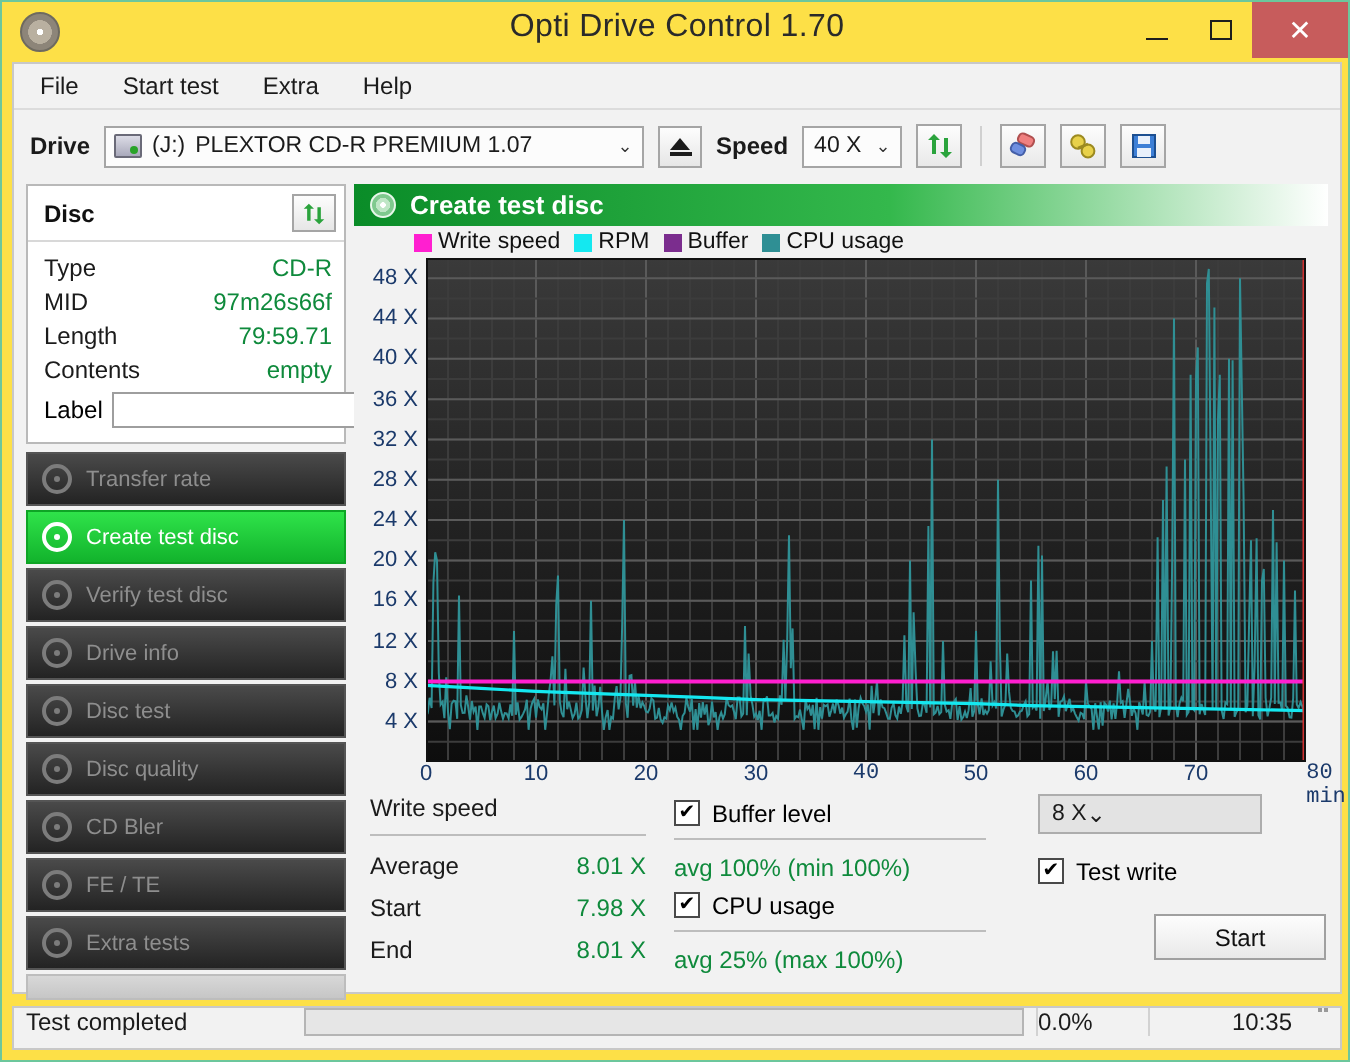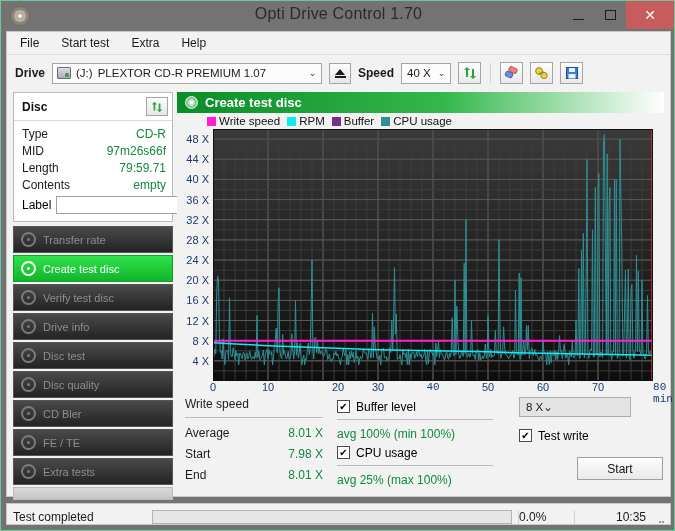--- a/index.html
+++ b/index.html
@@ -6,21 +6,21 @@
   html, body { margin:0; padding:0; }
   body {
     width:675px; height:531px;
     font-family:"Liberation Sans", sans-serif;
     font-size:12px;
     background:#7fd6ad;
     overflow:hidden;
   }
   .window {
     position:absolute; left:0; top:0; width:675px; height:531px;
-    background:#737373;
+    background:#fde047;
     border:1px solid #6cc79c;
   }
   
   .titlebar { position:relative; height:30px; }
   .title-icon {
     position:absolute; left:9px; top:5px; width:20px; height:20px;
     border-radius:50%;
     background:radial-gradient(circle at 50% 50%, #fff 0 12%, #b9b0a0 13% 46%, #8d8579 47% 100%);
     border:1px solid #6e6a60;
   }
@@ -153,21 +153,21 @@
   .start-btn {
     width:86px;height:23px;margin-left:58px;margin-top:12px;
     background:linear-gradient(#fdfdfd,#e9e9e9); border:1px solid #a0a0a0;
     display:flex;align-items:center;justify-content:center;font-size:12px;color:#111;
   }
 
   
   .statusbar {
     position:absolute; left:5px; bottom:5px; width:665px; height:22px;
     background:#f2f2f2; border:1px solid #c8c8c8;
-    display:flex; align-items:flex-end; font-size:12px; color:#1b1b1b;
+    display:flex; align-items:flex-start; font-size:12px; color:#1b1b1b;
   }
   .sb-text { width:145px; padding-left:6px; }
   .sb-prog { flex:1; height:14px; background:#e6e6e6; border:1px solid #b5b5b5; margin-right:6px; }
   .sb-pct { width:56px; border-left:1px solid #d2d2d2; padding-left:0; }
   .sb-time { width:80px; border-left:1px solid #d2d2d2; text-align:right; padding-right:8px; }
   .grip { width:16px; display:flex; align-items:flex-end; justify-content:center; }
   .grip i { width:2px;height:2px;background:#9a9a9a;display:block;margin:0 1px 1px 0; }
 </style>
 </head>
 <body>
@@ -468,21 +468,21 @@
               <line x1="0" y1="10.1" x2="440" y2="10.1" stroke="#5a5a5a" stroke-width="1"></line>
               <polyline fill="none" stroke="#2f8f94" stroke-width="1" points="0.0,229.3 0.9,227.5 1.8,219.9 2.8,225.0 3.7,162.4 4.6,147.1 5.5,151.2 6.4,207.5 7.3,223.4 8.3,221.9 9.2,230.1 10.1,209.7 11.0,226.8 11.9,235.6 12.8,222.9 13.8,221.3 14.7,221.6 15.6,230.4 16.5,168.8 17.4,223.5 18.3,227.5 19.3,227.4 20.2,218.7 21.1,224.5 22.0,230.8 22.9,221.5 23.8,226.9 24.8,224.3 25.7,235.9 26.6,224.3 27.5,224.3 28.4,227.6 29.3,229.9 30.3,223.2 31.2,224.1 32.1,231.2 33.0,226.8 33.9,223.8 34.8,230.1 35.8,227.8 36.7,222.3 37.6,226.8 38.5,230.3 39.4,227.6 40.3,227.7 41.3,230.2 42.2,223.2 43.1,228.9 44.0,186.5 44.9,228.4 45.8,222.2 46.8,230.8 47.7,229.6 48.6,227.8 49.5,225.8 50.4,220.9 51.3,235.9 52.3,225.3 53.2,222.1 54.1,220.4 55.0,229.8 55.9,220.7 56.8,224.4 57.8,225.7 58.7,222.6 59.6,235.9 60.5,227.8 61.4,218.2 62.3,211.2 63.2,199.1 64.2,223.7 65.1,173.5 66.0,158.8 66.9,221.7 67.8,227.4 68.8,229.6 69.7,205.4 70.6,225.6 71.5,221.8 72.4,225.8 73.3,230.0 74.3,228.0 75.2,222.3 76.1,230.3 77.0,229.3 77.9,226.0 78.8,204.8 79.8,220.3 80.7,230.1 81.6,222.3 82.5,171.4 83.4,226.3 84.3,213.8 85.3,229.1 86.2,224.4 87.1,214.4 88.0,226.8 88.9,235.9 89.8,229.8 90.8,226.0 91.7,235.9 92.6,229.5 93.5,230.3 94.4,219.9 95.3,214.1 96.3,225.7 97.2,220.0 98.1,182.9 99.0,131.0 99.9,222.5 100.8,229.9 101.8,208.9 102.7,208.6 103.6,223.8 104.5,211.7 105.4,224.8 106.3,219.1 107.3,225.1 108.2,222.2 109.1,224.0 110.0,226.8 110.9,227.2 111.8,225.3 112.7,220.2 113.7,221.2 114.6,230.4 115.5,229.8 116.4,225.0 117.3,230.7 118.3,232.4 119.2,229.7 120.1,230.3 121.0,223.8 121.9,226.1 122.8,222.2 123.8,226.8 124.7,224.8 125.6,229.4 126.5,230.8 127.4,235.9 128.3,229.0 129.3,227.4 130.2,219.9 131.1,224.4 132.0,226.8 132.9,220.5 133.8,235.9 134.8,225.6 135.7,235.9 136.6,222.5 137.5,229.8 138.4,222.1 139.3,228.3 140.3,223.2 141.2,233.6 142.1,230.7 143.0,221.8 143.9,229.7 144.8,227.1 145.8,235.9 146.7,229.6 147.6,227.3 148.5,230.3 149.4,228.1 150.3,219.9 151.3,223.6 152.2,224.4 153.1,223.7 154.0,226.8 154.9,230.6 155.8,219.8 156.8,219.8 157.7,229.2 158.6,227.8 159.5,184.0 160.4,228.6 161.3,197.8 162.3,218.8 163.2,223.2 164.1,229.4 165.0,227.8 165.9,231.0 166.8,226.4 167.8,235.9 168.7,221.5 169.6,221.4 170.5,219.2 171.4,228.7 172.3,228.7 173.3,227.5 174.2,232.2 175.1,229.0 176.0,230.3 176.9,218.7 177.8,223.4 178.8,190.9 179.7,221.3 180.6,191.2 181.5,138.6 182.4,205.1 183.3,185.2 184.3,230.4 185.2,229.1 186.1,229.6 187.0,225.8 187.9,230.7 188.8,235.9 189.8,220.6 190.7,225.5 191.6,224.1 192.5,228.8 193.4,223.4 194.3,235.6 195.3,219.9 196.2,235.9 197.1,224.6 198.0,230.3 198.9,223.4 199.8,224.1 200.8,223.3 201.7,229.3 202.6,226.4 203.5,222.8 204.4,227.7 205.3,220.8 206.3,223.7 207.2,227.9 208.1,224.8 209.0,229.8 209.9,228.1 210.8,226.8 211.8,220.3 212.7,230.6 213.6,235.9 214.5,220.8 215.4,234.8 216.3,225.1 217.3,220.0 218.2,222.7 219.1,224.0 220.0,226.8 220.9,223.2 221.8,235.9 222.8,213.9 223.7,227.6 224.6,220.9 225.5,211.7 226.4,228.7 227.3,220.7 228.3,224.7 229.2,225.1 230.1,227.6 231.0,230.3 231.9,230.4 232.8,224.9 233.8,222.7 234.7,228.6 235.6,230.3 236.5,224.3 237.4,227.9 238.3,222.2 239.2,188.7 240.2,224.3 241.1,227.1 242.0,151.2 242.9,225.5 243.8,177.1 244.8,206.4 245.7,225.3 246.6,229.0 247.5,228.8 248.4,222.7 249.3,223.4 250.3,227.4 251.2,134.0 252.1,224.7 253.0,90.7 253.9,228.2 254.8,227.4 255.8,224.0 256.7,228.1 257.6,227.1 258.5,191.5 259.4,223.3 260.3,226.8 261.3,226.1 262.2,230.4 263.1,222.7 264.0,221.8 264.9,220.5 265.8,231.0 266.8,224.1 267.7,230.8 268.6,229.5 269.5,226.8 270.4,230.0 271.3,226.1 272.3,215.0 273.2,229.4 274.1,226.5 275.0,186.5 275.9,223.2 276.8,228.1 277.8,220.2 278.7,228.5 279.6,226.3 280.5,227.8 281.4,226.1 282.3,201.6 283.3,223.7 284.2,222.1 285.1,225.3 286.0,110.9 286.9,191.4 287.8,229.2 288.8,225.5 289.7,223.3 290.6,197.8 291.5,216.7 292.4,224.9 293.3,226.5 294.3,226.8 295.2,229.4 296.1,228.7 297.0,226.8 297.9,226.4 298.8,223.7 299.8,221.7 300.7,229.2 301.6,228.1 302.5,161.3 303.4,224.9 304.3,223.8 305.3,226.3 306.2,143.9 307.1,230.4 308.0,148.7 308.9,226.5 309.8,220.7 310.8,211.6 311.7,226.0 312.6,223.7 313.5,196.6 314.4,220.6 315.3,196.4 316.3,229.4 317.2,221.8 318.1,221.4 319.0,219.2 319.9,226.6 320.8,223.6 321.8,220.4 322.7,226.4 323.6,225.2 324.5,227.8 325.4,229.6 326.3,231.3 327.3,227.4 328.2,228.0 329.1,230.6 330.0,211.7 330.9,222.8 331.8,224.0 332.8,225.4 333.7,235.9 334.6,222.6 335.5,229.3 336.4,235.7 337.3,222.1 338.3,233.8 339.2,222.4 340.1,223.4 341.0,226.8 341.9,221.3 342.8,230.7 343.8,222.7 344.7,230.5 345.6,222.1 346.5,206.6 347.4,222.4 348.3,221.6 349.3,229.9 350.2,222.9 351.1,215.4 352.0,221.8 352.9,228.9 353.8,225.2 354.8,227.6 355.7,235.9 356.6,222.2 357.5,224.8 358.4,228.2 359.3,212.1 360.3,228.4 361.2,228.9 362.1,226.8 363.0,191.5 363.9,224.4 364.8,226.8 365.8,139.6 366.7,229.6 367.6,224.3 368.5,121.0 369.4,225.8 370.3,104.2 371.3,228.8 372.2,224.3 373.1,150.5 374.0,30.2 374.9,223.3 375.8,229.5 376.8,222.6 377.7,219.8 378.6,221.6 379.5,100.8 380.4,228.4 381.3,227.0 382.3,58.4 383.2,225.0 384.1,226.1 385.0,60.5 385.9,44.7 386.8,228.1 387.8,223.0 388.7,225.9 389.6,228.5 390.5,12.6 391.4,5.5 392.3,106.3 393.3,225.9 394.2,24.7 395.1,225.8 396.0,80.6 396.9,58.4 397.8,226.1 398.8,230.5 399.7,222.2 400.6,223.1 401.5,50.4 402.4,225.8 403.3,51.1 404.3,229.4 405.2,227.1 406.1,225.8 407.0,10.1 407.9,65.1 408.8,120.6 409.8,227.1 410.7,223.8 411.6,179.7 412.5,141.1 413.4,229.1 414.3,204.2 415.3,140.1 416.2,228.7 417.1,230.7 418.0,161.3 418.9,155.5 419.8,219.9 420.8,229.2 421.7,225.0 422.6,219.8 423.5,126.0 424.4,223.0 425.3,142.1 426.3,222.4 427.2,222.3 428.1,226.4 429.0,151.2 429.9,223.8 430.8,224.9 431.8,229.7 432.7,229.8 433.6,220.1 434.5,166.3 435.4,223.3 436.3,225.0 437.3,222.1 438.2,224.3 439.1,227.9 440.0,201.6"></polyline>
               <polyline fill="none" stroke="#ff1fd0" stroke-width="2" points="0.0,211.7 55.0,211.7 110.0,211.7 165.0,211.7 220.0,211.7 275.0,211.7 330.0,211.7 385.0,211.7 440.0,211.7"></polyline>
               <polyline fill="none" stroke="#14e8f0" stroke-width="1.6" points="0.0,213.7 27.5,215.2 55.0,216.7 82.5,217.7 110.0,218.7 137.5,219.7 165.0,220.8 192.5,221.3 220.0,221.8 247.5,222.3 275.0,222.8 302.5,223.8 330.0,224.3 357.5,224.8 385.0,225.3 412.5,225.8 440.0,226.3"></polyline>
               <line x1="439" y1="0" x2="439" y2="252" stroke="#d03030" stroke-width="1.5"></line>
               <rect x="0.5" y="0.5" width="439" height="251" fill="none" stroke="#111" stroke-width="1"></rect>
             </svg>
           <div id="xlabels" style="position:absolute;left:36px;top:250px;width:460px;">
               <div class="xlab" style="position: absolute; left: 0px;">0</div>
               <div class="xlab" style="position: absolute; left: 55px;">10</div>
-              <div class="xlab" style="position: absolute; left: 110px; margin-left: 15px;">20</div>
+              <div class="xlab" style="position: absolute; left: 110px;">20</div>
               <div class="xlab" style="position: absolute; left: 165px;">30</div>
               <div class="xlab" style="position: absolute; left: 220px; font-family: Liberation Mono, monospace;">40</div>
               <div class="xlab" style="position: absolute; left: 275px;">50</div>
               <div class="xlab" style="position: absolute; left: 330px;">60</div>
               <div class="xlab" style="position: absolute; left: 385px;">70</div>
               <div class="xlab" style="position: absolute; left: 450px; font-family: Liberation Mono, monospace;">80 min</div>
             </div>
         </div>
 
         <div class="stats">

